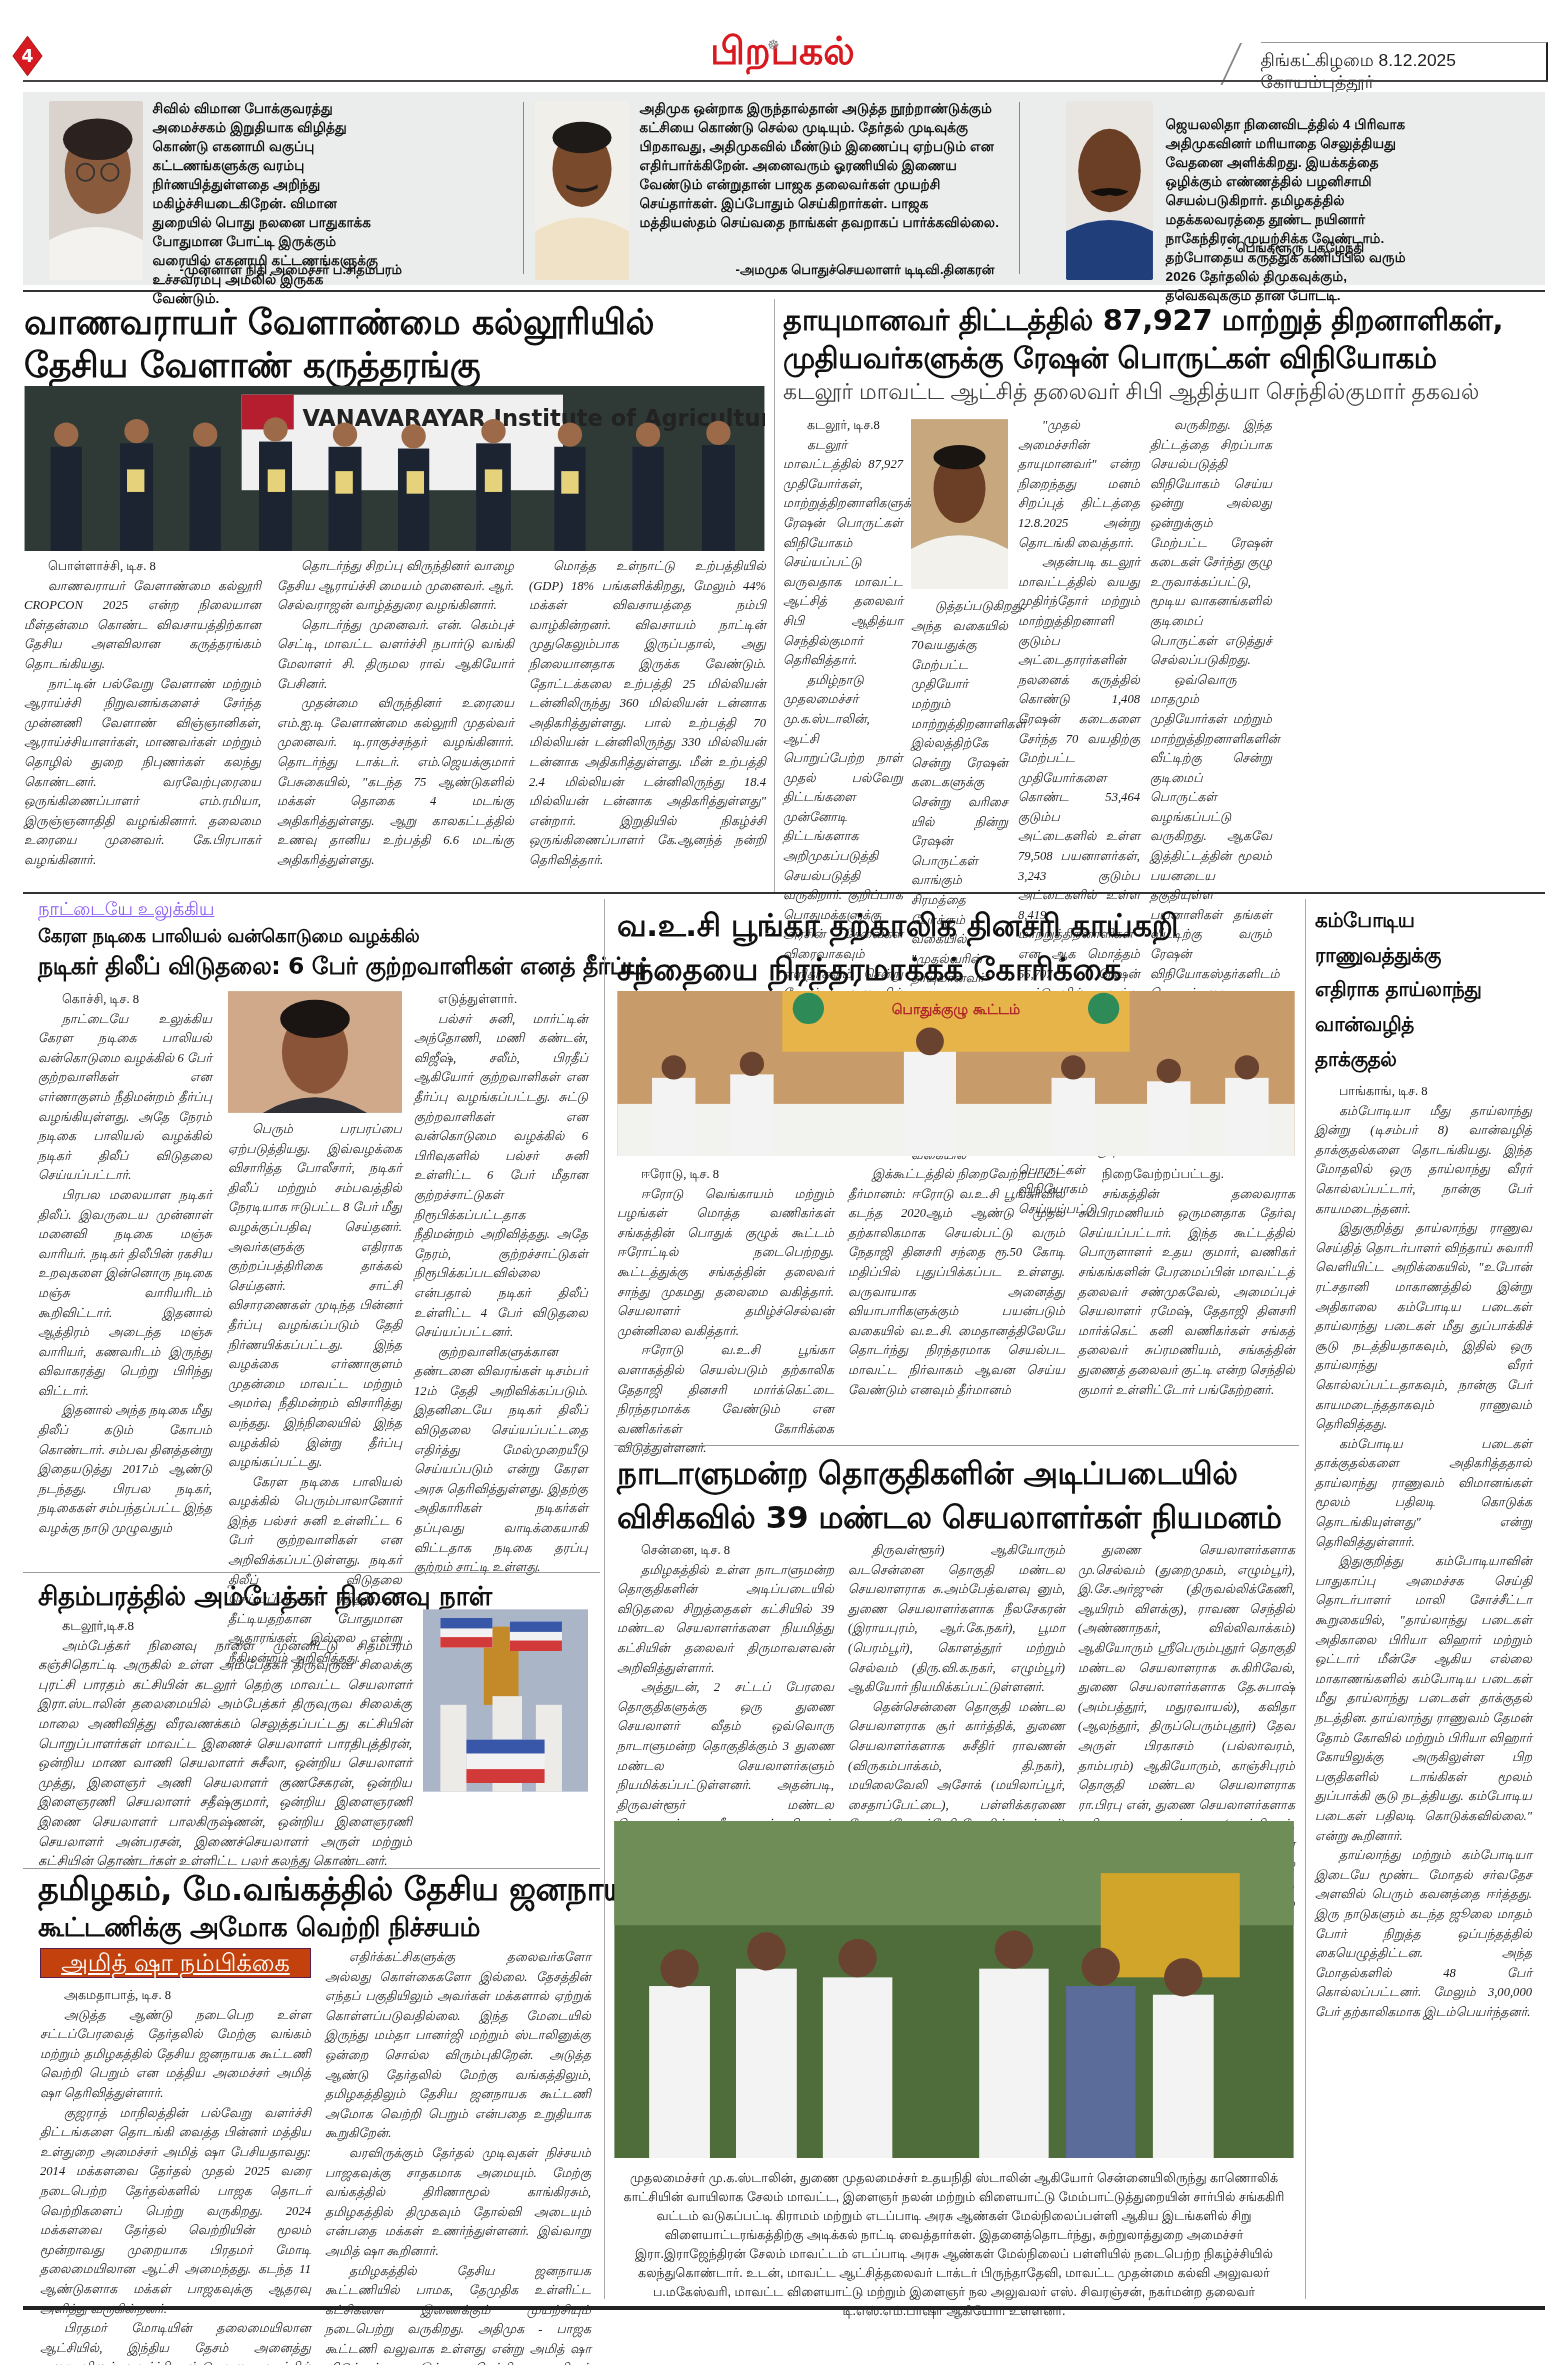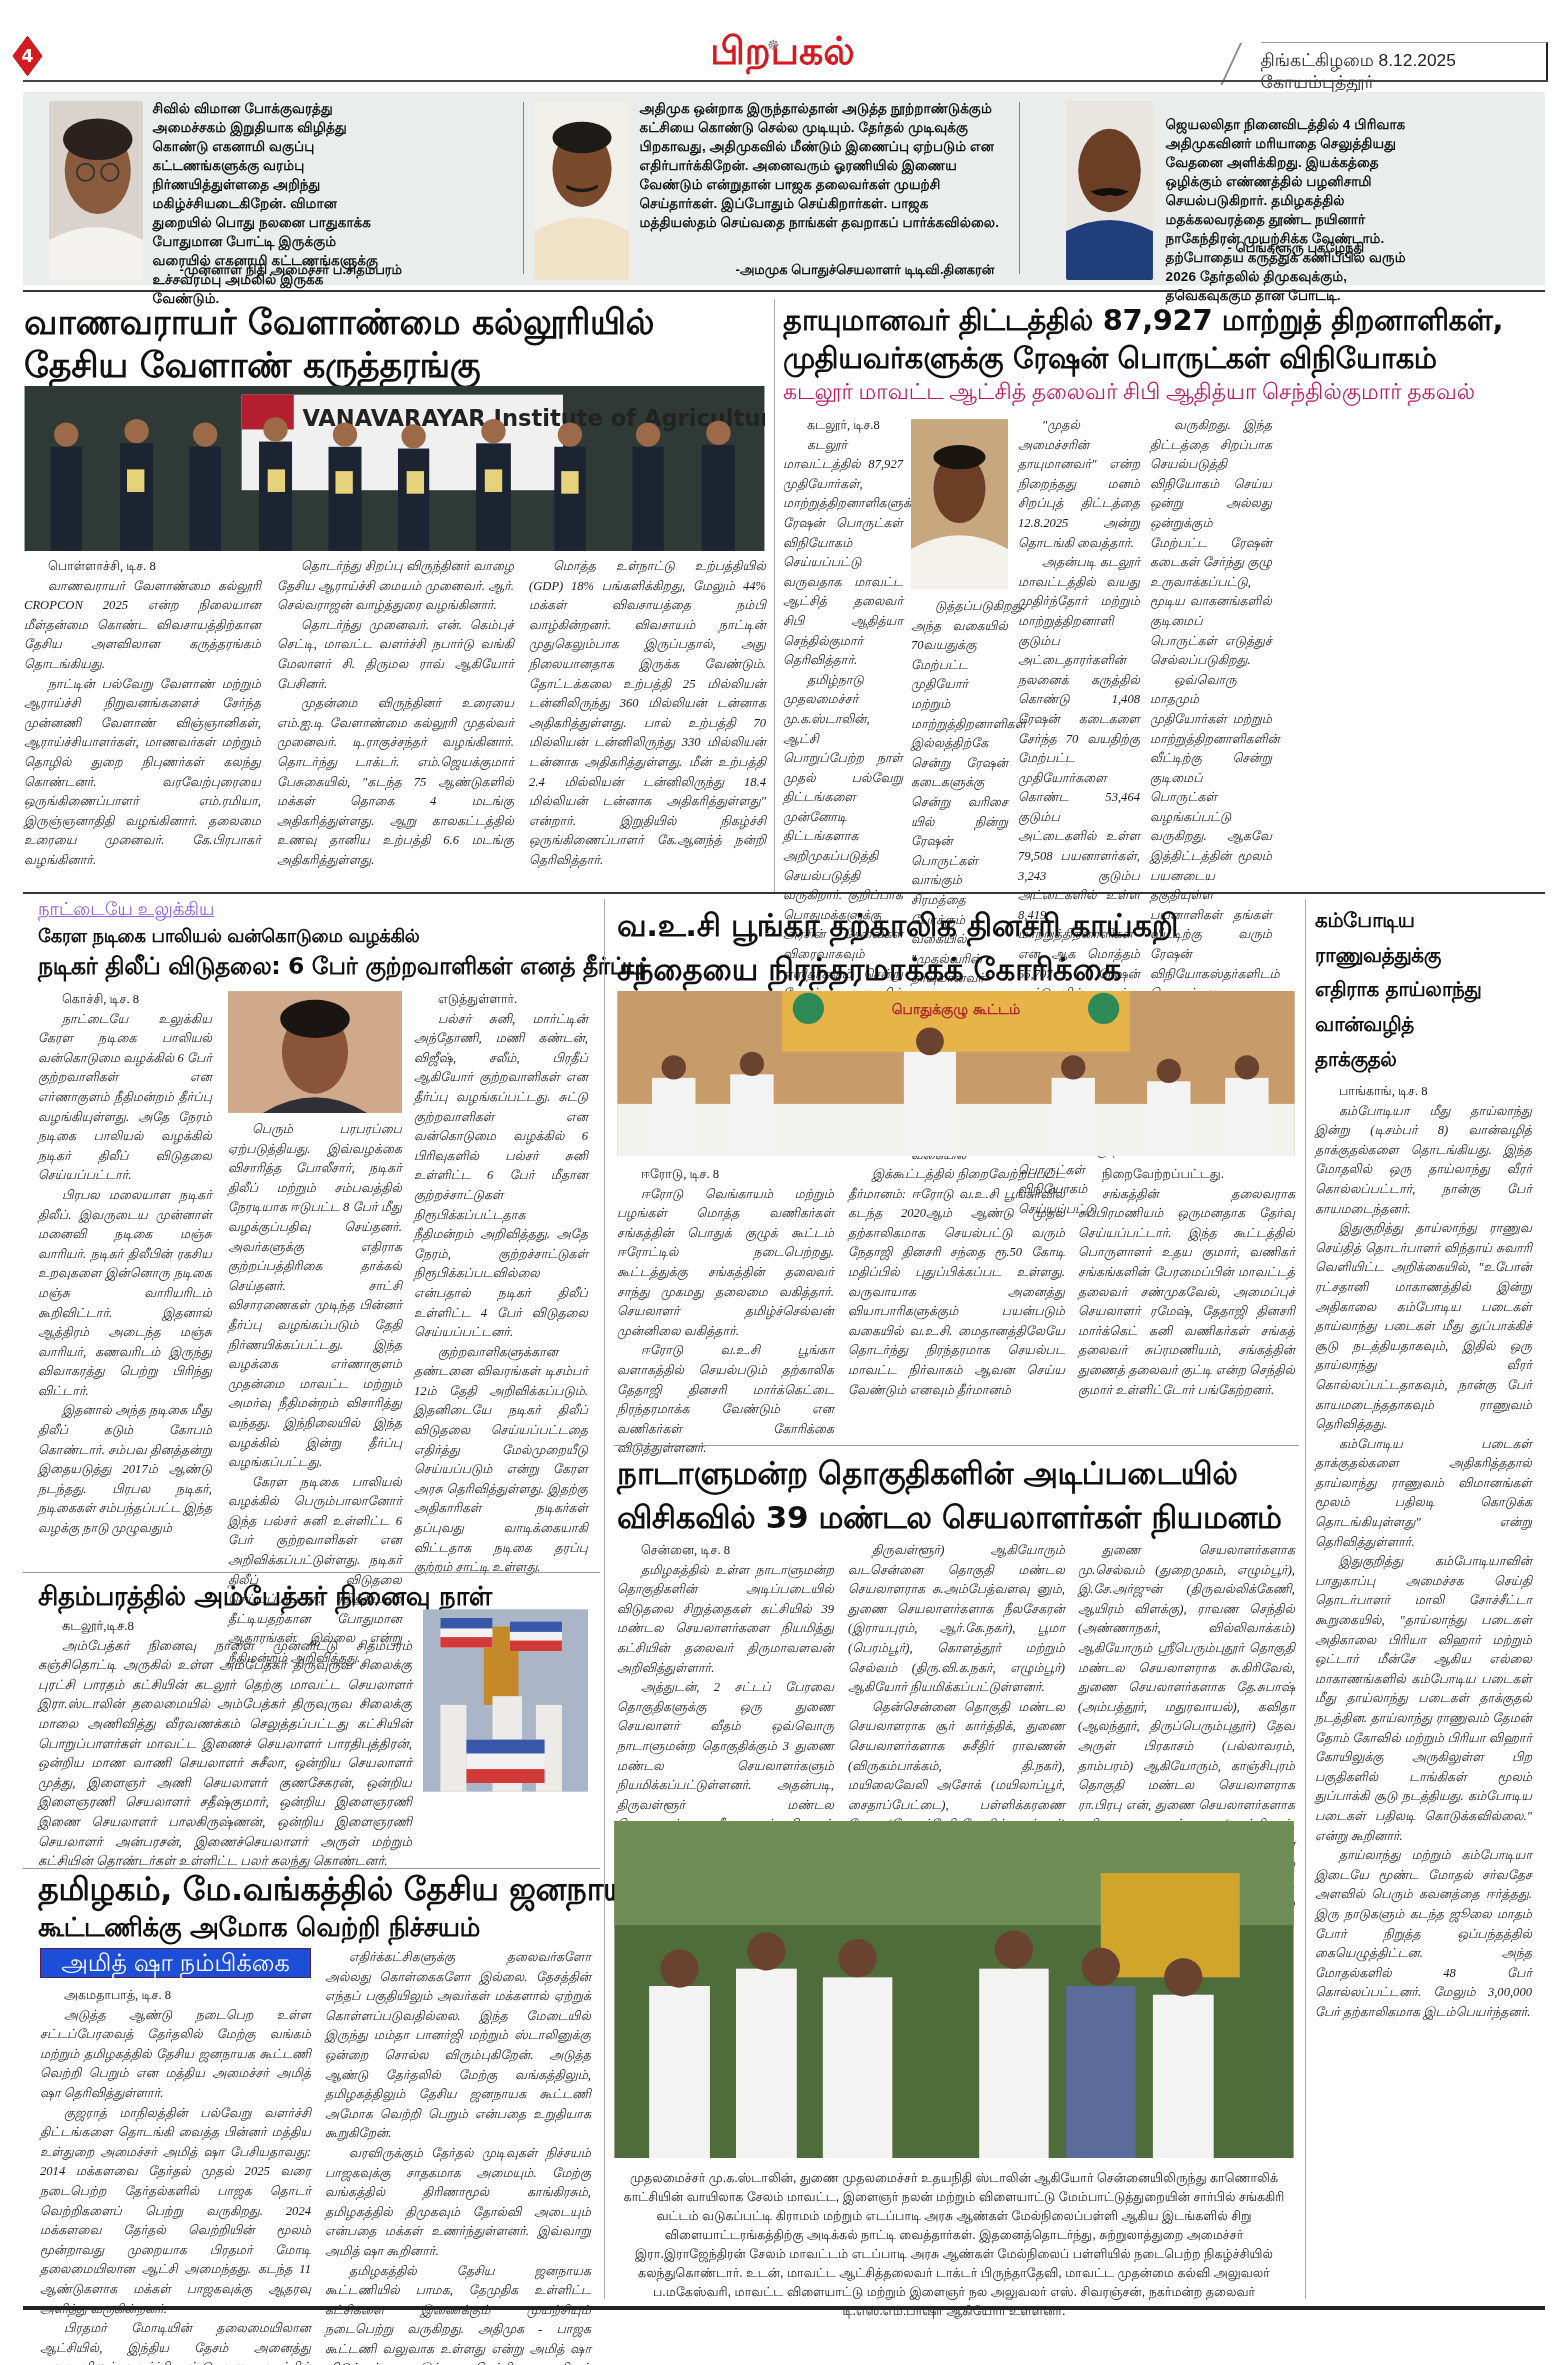--- a/index.html
+++ b/index.html
@@ -21,31 +21,31 @@
   .quote-photo { position: absolute; top: 8.7px; height: 179px; overflow: hidden; border-radius: 1.7px; }
   .quote-text { position: absolute; font-size: 13.5px; line-height: 19px; color: #111; font-family: "Liberation Sans", sans-serif; font-weight: bold; letter-spacing: 0.1px; }
   .quote-author { position: absolute; font-size: 13px; font-weight: bold; color: #111; font-family: "Liberation Sans", sans-serif; }
   .vsep { position: absolute; top: 10.4px; width: 0.9px; height: 172px; background: #888; }
 
   .rule-thick { position: absolute; height: 1.7px; background: #333; }
   .rule-thin { position: absolute; height: 0.9px; background: #999; }
   .col-rule { position: absolute; width: 0.9px; background: #aaa; }
 
   .headline { position: absolute; font-weight: bold; color: #111; font-family: "DejaVu Sans", sans-serif; letter-spacing: -0.4px; }
-  .subhead { position: absolute; color: #be185d; font-family: Liberation Serif, serif; }
+  .subhead { position: absolute; color: #404040; font-family: Liberation Sans, sans-serif; }
   .kicker { position: absolute; color: #8b5cf6; font-family: "Liberation Sans", sans-serif; text-decoration: underline; }
 
   .body-col { position: absolute; font-size: 12.6px; line-height: 19.6px; color: #1a1a1a; text-align: justify; font-family: "Liberation Serif", serif; font-style: italic; }
   .body-col p { text-indent: 24px; }
   .body-col p.dl { text-indent: 24px; font-style: normal; }
 
   .photo { position: absolute; overflow: hidden; }
   .caption { position: absolute; font-size: 12.6px; line-height: 19px; text-align: center; color: #111; font-family: "Liberation Sans", sans-serif; }
 
-  .purple-tag { position: absolute; background: #1d4ed8; color: #fff; font-size: 24px; text-align: center; font-family: "Liberation Sans", sans-serif; line-height: 35px; border: 0.9px solid #5a1e4c; }
+  .purple-tag { position: absolute; background: #c2410c; color: #fff; font-size: 24px; text-align: center; font-family: "Liberation Sans", sans-serif; line-height: 35px; border: 0.9px solid #5a1e4c; text-decoration: underline; }
 
   .bottom-rule { position: absolute; left: 22.6px; top: 2306px; width: 1522px; height: 3.5px; background: #222; }
 </style>
 </head>
 <body>
 
 <div>
   <svg class="page-num" viewBox="0 0 36 48">
     <polygon points="18,1 35,24 18,47 1,24" fill="#d71920" stroke="#a01015" stroke-width="1"></polygon>
     <text x="18" y="31" text-anchor="middle" font-size="20" font-weight="bold" fill="#fff" font-family="DejaVu Sans, sans-serif">4</text>

